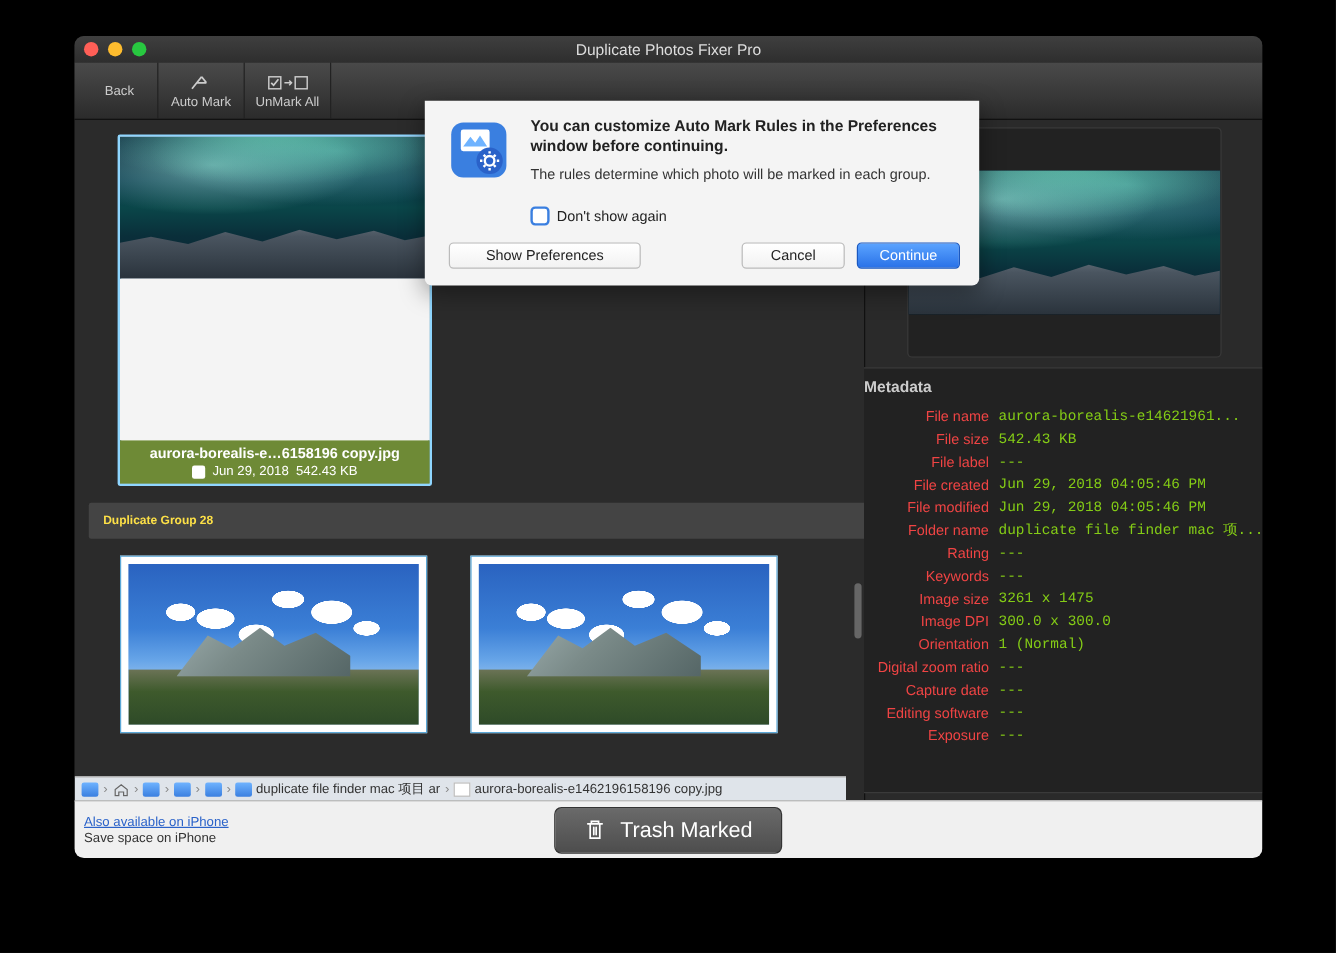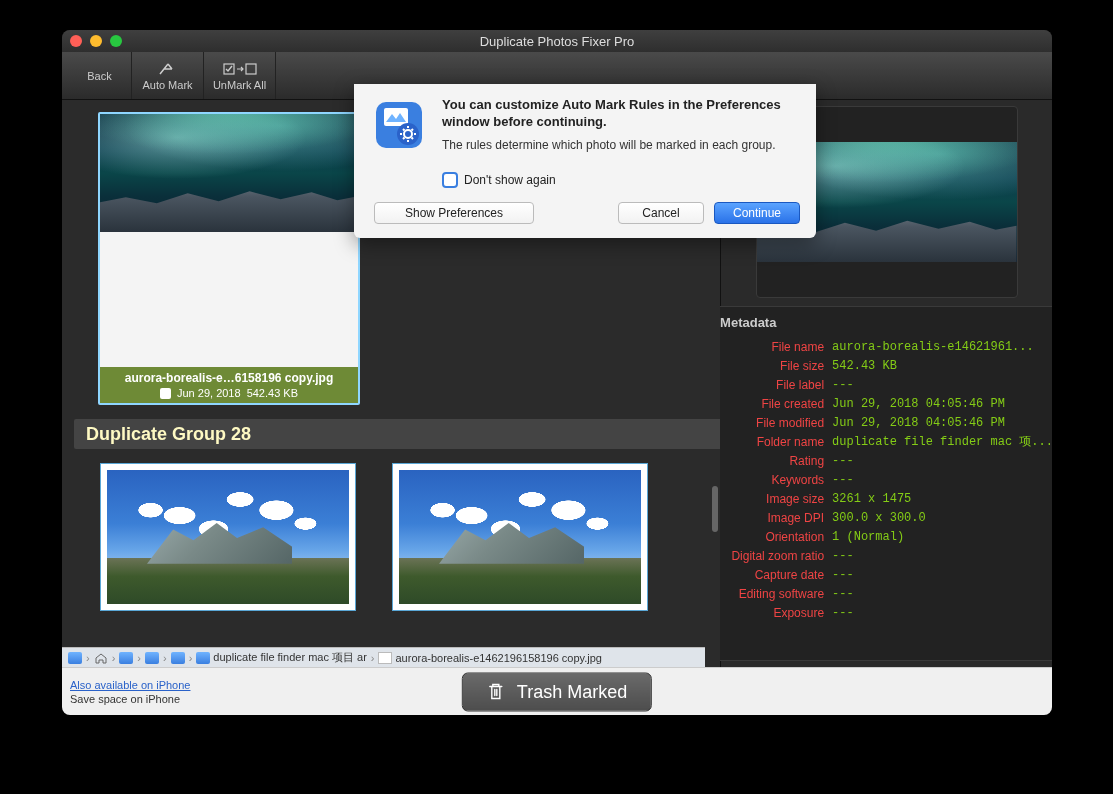--- a/index.html
+++ b/index.html
@@ -119,21 +119,21 @@
   .card .caption .line1 { font-weight:600; }
   .card .caption .line2 { font-size: 11px; margin-top:2px; display:flex; align-items:center; justify-content:center; gap:6px;}
   .card .caption .cb { width:11px; height:11px; background:#fff; border-radius:2px; display:inline-block;}
   .group-header {
     margin-top: 14px;
     height: 30px;
     background: #444;
     border-radius: 2px;
     display:flex; align-items:center; justify-content:space-between;
     padding: 0 12px;
-    color:#fef9c3; font-size: 18px; font-weight:600;
+    color:#fde047; font-size: 10px; font-weight:600;
     width: 734px; margin-left:4px;
   }
   .thumbs-row {
     display:flex; gap: 36px; margin-left: 30px; margin-top: 14px;
   }
   .thumb {
     width: 256px; height: 148px; background:#fff; padding:6px;
     border: 1px solid #5aa7d6;
   }
   .thumb .img { width:100%; height:100%; }

